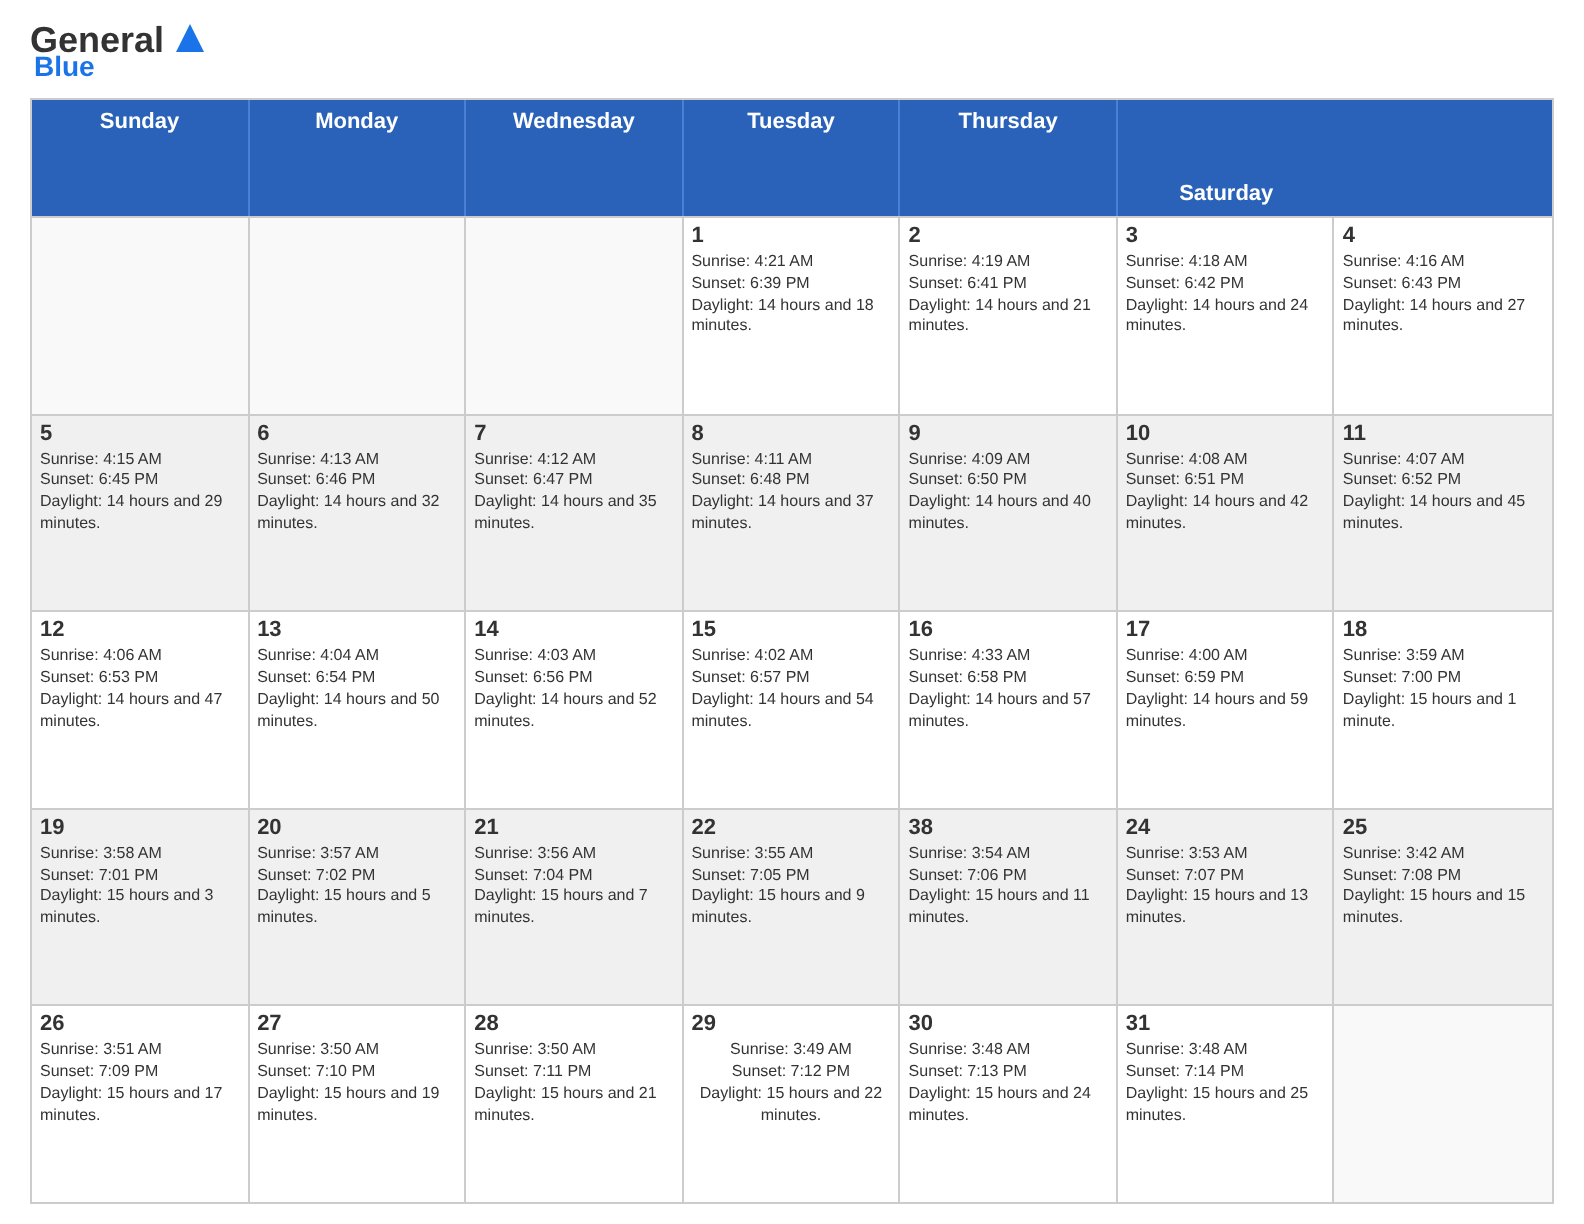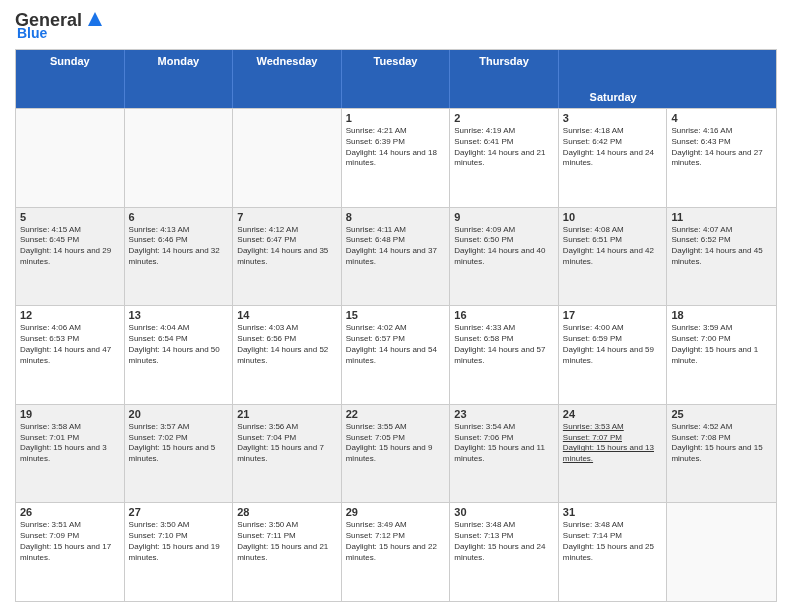--- a/index.html
+++ b/index.html
@@ -266,34 +266,34 @@
 Sunset: 7:04 PM
 Daylight: 15 hours and 7 minutes.</div>
           </div>
           <div class="cal-cell shaded">
             <span class="day-number">22</span>
             <div class="cell-text" style="white-space: pre-line;">Sunrise: 3:55 AM
 Sunset: 7:05 PM
 Daylight: 15 hours and 9 minutes.</div>
           </div>
           <div class="cal-cell shaded">
-            <span class="day-number">23</span>
+            <span class="day-number">38</span>
             <div class="cell-text" style="white-space: pre-line;">Sunrise: 3:54 AM
 Sunset: 7:06 PM
 Daylight: 15 hours and 11 minutes.</div>
           </div>
           <div class="cal-cell shaded">
             <span class="day-number">24</span>
-            <div class="cell-text" style="white-space: pre-line; text-decoration: underline;">Sunrise: 3:53 AM
+            <div class="cell-text" style="white-space: pre-line;">Sunrise: 3:53 AM
 Sunset: 7:07 PM
 Daylight: 15 hours and 13 minutes.</div>
           </div>
           <div class="cal-cell shaded">
             <span class="day-number">25</span>
-            <div class="cell-text" style="white-space: pre-line;">Sunrise: 4:52 AM
+            <div class="cell-text" style="white-space: pre-line;">Sunrise: 3:42 AM
 Sunset: 7:08 PM
 Daylight: 15 hours and 15 minutes.</div>
           </div>
         </div>
         <div class="cal-row">
           <div class="cal-cell">
             <span class="day-number">26</span>
             <div class="cell-text" style="white-space: pre-line;">Sunrise: 3:51 AM
 Sunset: 7:09 PM
 Daylight: 15 hours and 17 minutes.</div>
@@ -305,21 +305,21 @@
 Daylight: 15 hours and 19 minutes.</div>
           </div>
           <div class="cal-cell">
             <span class="day-number">28</span>
             <div class="cell-text" style="white-space: pre-line;">Sunrise: 3:50 AM
 Sunset: 7:11 PM
 Daylight: 15 hours and 21 minutes.</div>
           </div>
           <div class="cal-cell">
             <span class="day-number">29</span>
-            <div class="cell-text" style="white-space: pre-line;">Sunrise: 3:49 AM
+            <div class="cell-text" style="white-space: pre-line; text-align: center;">Sunrise: 3:49 AM
 Sunset: 7:12 PM
 Daylight: 15 hours and 22 minutes.</div>
           </div>
           <div class="cal-cell">
             <span class="day-number">30</span>
             <div class="cell-text" style="white-space: pre-line;">Sunrise: 3:48 AM
 Sunset: 7:13 PM
 Daylight: 15 hours and 24 minutes.</div>
           </div>
           <div class="cal-cell">

